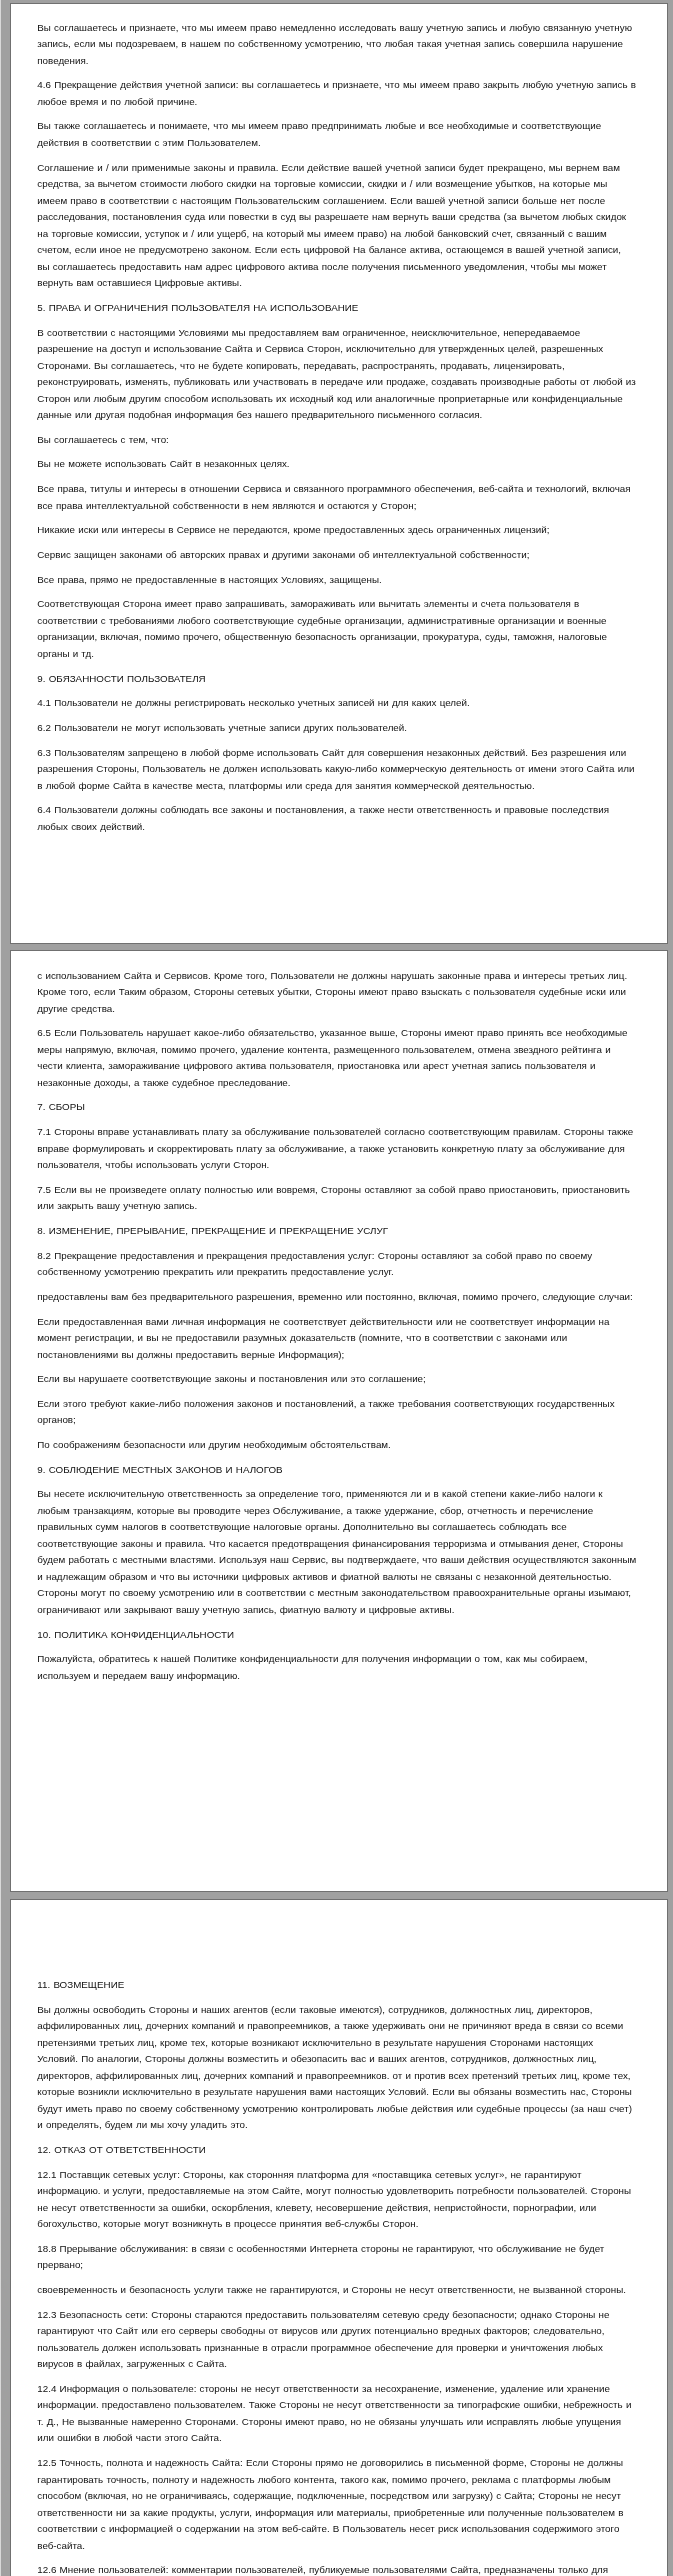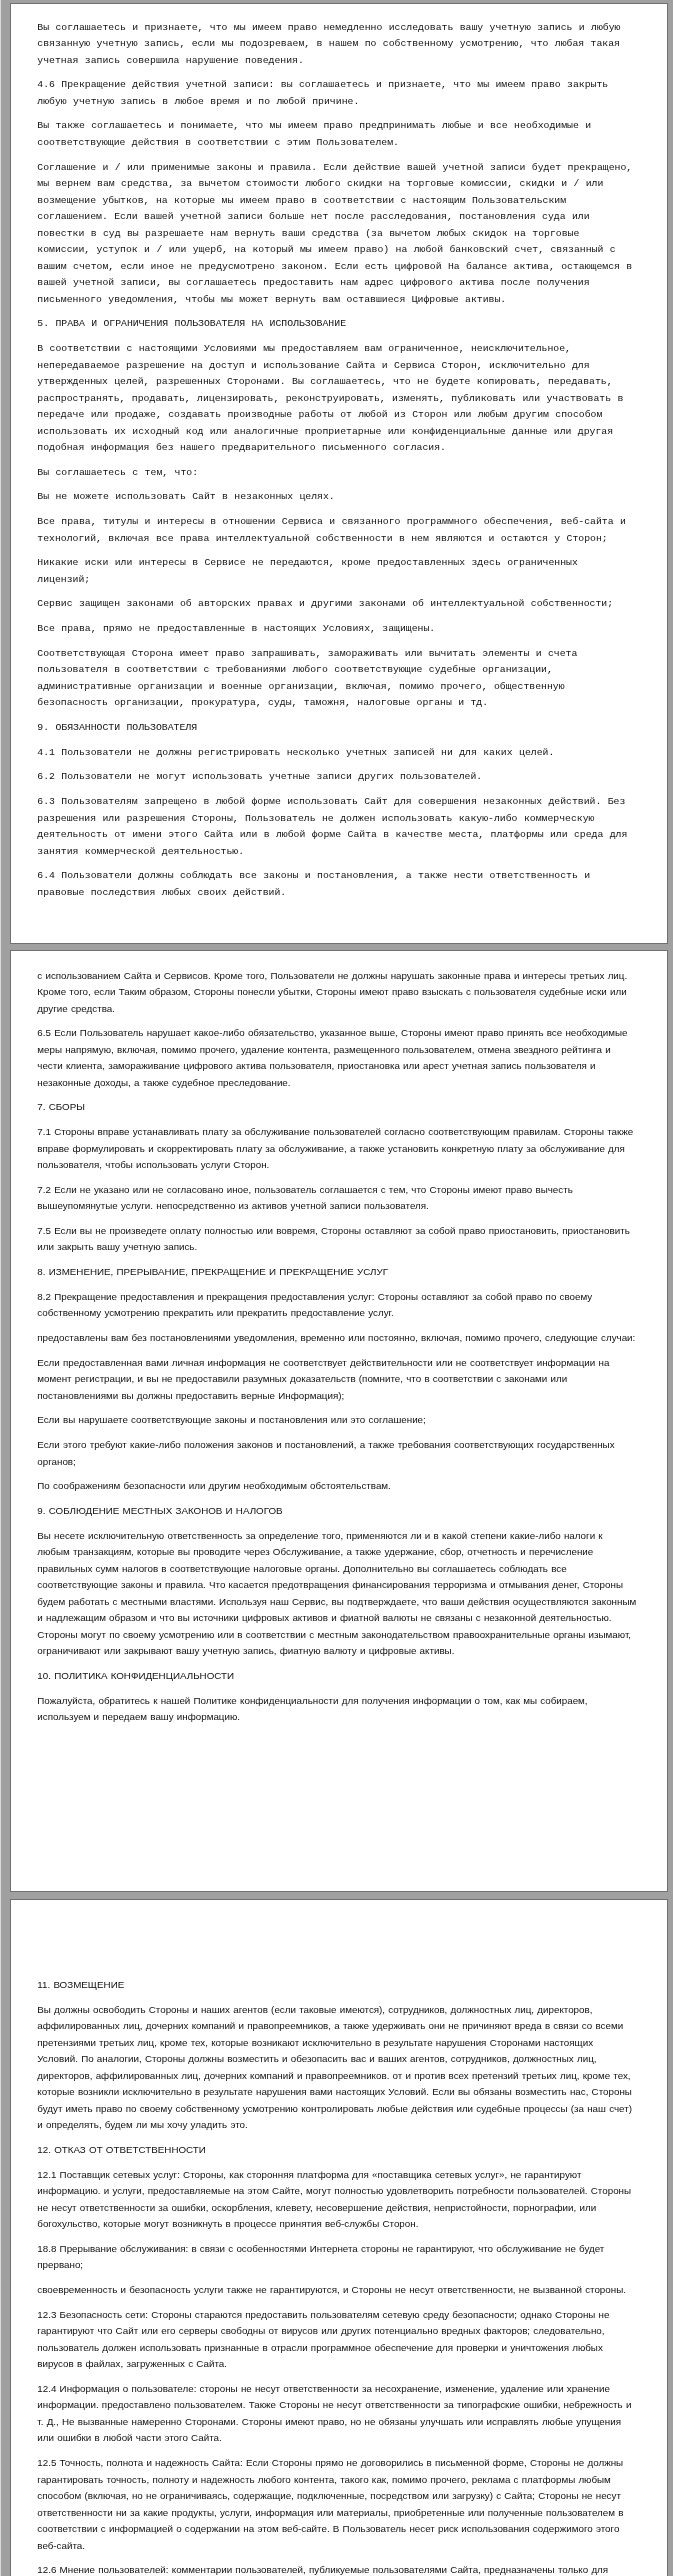--- a/index.html
+++ b/index.html
@@ -20,21 +20,21 @@
   }
   .page{
     position:absolute;
     left:9.3px;width:658px;
     background:var(--page-bg);
     border:1px solid var(--page-border);
     box-sizing:border-box;
     padding:0 31px 0 26px;
     overflow:hidden;
   }
-  .page-1{top:3.1px;height:941px;padding-top:15.5px;font-family:Liberation Mono, monospace;}
+  .page-1{top:3.1px;height:941px;padding-top:15.5px;}
   .page-2{top:950px;height:942px;padding-top:16.5px;}
   .page-3{top:1899px;height:938px;padding-top:77px;}
   .para{
     font-size:9.8px;
     line-height:16.5px;
     color:var(--text-color);
     margin:0 0 8.2px 0;
     text-align:left;
     word-spacing:0.5px;
   }
@@ -60,29 +60,28 @@
       <div class="para">Сервис защищен законами об авторских правах и другими законами об интеллектуальной собственности;</div>
       <div class="para">Все права, прямо не предоставленные в настоящих Условиях, защищены.</div>
       <div class="para">Соответствующая Сторона имеет право запрашивать, замораживать или вычитать элементы и счета пользователя в соответствии с требованиями любого соответствующие судебные организации, административные организации и военные организации, включая, помимо прочего, общественную безопасность организации, прокуратура, суды, таможня, налоговые органы и тд.</div>
       <div class="para heading">9. ОБЯЗАННОСТИ ПОЛЬЗОВАТЕЛЯ</div>
       <div class="para">4.1 Пользователи не должны регистрировать несколько учетных записей ни для каких целей.</div>
       <div class="para">6.2 Пользователи не могут использовать учетные записи других пользователей.</div>
       <div class="para">6.3 Пользователям запрещено в любой форме использовать Сайт для совершения незаконных действий. Без разрешения или разрешения Стороны, Пользователь не должен использовать какую-либо коммерческую деятельность от имени этого Сайта или в любой форме Сайта в качестве места, платформы или среда для занятия коммерческой деятельностью.</div>
       <div class="para">6.4 Пользователи должны соблюдать все законы и постановления, а также нести ответственность и правовые последствия любых своих действий.</div>
     </section>
     <section class="page page-2">
-      <div class="para">с использованием Сайта и Сервисов. Кроме того, Пользователи не должны нарушать законные права и интересы третьих лиц. Кроме того, если Таким образом, Стороны понесли убытки, Стороны имеют право взыскать с пользователя судебные иски или другие средства.</div>
+      <div class="para">с использованием Сайта и Сервисов. Кроме того, Пользователи не должны нарушать законные права и интересы третьих лиц. Кроме того, если Таким образом, Стороны сетевых убытки, Стороны имеют право взыскать с пользователя судебные иски или другие средства.</div>
       <div class="para">6.5 Если Пользователь нарушает какое-либо обязательство, указанное выше, Стороны имеют право принять все необходимые меры напрямую, включая, помимо прочего, удаление контента, размещенного пользователем, отмена звездного рейтинга и чести клиента, замораживание цифрового актива пользователя, приостановка или арест учетная запись пользователя и незаконные доходы, а также судебное преследование.</div>
       <div class="para heading">7. СБОРЫ</div>
       <div class="para">7.1 Стороны вправе устанавливать плату за обслуживание пользователей согласно соответствующим правилам. Стороны также вправе формулировать и скорректировать плату за обслуживание, а также установить конкретную плату за обслуживание для пользователя, чтобы использовать услуги Сторон.</div>
-      <div class="para">7.2 Если не указано или не согласовано иное, пользователь соглашается с тем, что Стороны имеют право вычесть вышеупомянутые услуги. непосредственно из активов учетной записи пользователя.</div>
       <div class="para">7.5 Если вы не произведете оплату полностью или вовремя, Стороны оставляют за собой право приостановить, приостановить или закрыть вашу учетную запись.</div>
       <div class="para heading">8. ИЗМЕНЕНИЕ, ПРЕРЫВАНИЕ, ПРЕКРАЩЕНИЕ И ПРЕКРАЩЕНИЕ УСЛУГ</div>
       <div class="para">8.2 Прекращение предоставления и прекращения предоставления услуг: Стороны оставляют за собой право по своему собственному усмотрению прекратить или прекратить предоставление услуг.</div>
-      <div class="para">предоставлены вам без постановлениями уведомления, временно или постоянно, включая, помимо прочего, следующие случаи:</div>
+      <div class="para">предоставлены вам без предварительного разрешения, временно или постоянно, включая, помимо прочего, следующие случаи:</div>
       <div class="para">Если предоставленная вами личная информация не соответствует действительности или не соответствует информации на момент регистрации, и вы не предоставили разумных доказательств (помните, что в соответствии с законами или постановлениями вы должны предоставить верные Информация);</div>
       <div class="para">Если вы нарушаете соответствующие законы и постановления или это соглашение;</div>
       <div class="para">Если этого требуют какие-либо положения законов и постановлений, а также требования соответствующих государственных органов;</div>
       <div class="para">По соображениям безопасности или другим необходимым обстоятельствам.</div>
       <div class="para heading">9. СОБЛЮДЕНИЕ МЕСТНЫХ ЗАКОНОВ И НАЛОГОВ</div>
       <div class="para">Вы несете исключительную ответственность за определение того, применяются ли и в какой степени какие-либо налоги к любым транзакциям, которые вы проводите через Обслуживание, а также удержание, сбор, отчетность и перечисление правильных сумм налогов в соответствующие налоговые органы. Дополнительно вы соглашаетесь соблюдать все соответствующие законы и правила. Что касается предотвращения финансирования терроризма и отмывания денег, Стороны будем работать с местными властями. Используя наш Сервис, вы подтверждаете, что ваши действия осуществляются законным и надлежащим образом и что вы источники цифровых активов и фиатной валюты не связаны с незаконной деятельностью. Стороны могут по своему усмотрению или в соответствии с местным законодательством правоохранительные органы изымают, ограничивают или закрывают вашу учетную запись, фиатную валюту и цифровые активы.</div>
       <div class="para heading">10. ПОЛИТИКА КОНФИДЕНЦИАЛЬНОСТИ</div>
       <div class="para">Пожалуйста, обратитесь к нашей Политике конфиденциальности для получения информации о том, как мы собираем, используем и передаем вашу информацию.</div>
     </section>
     <section class="page page-3">

